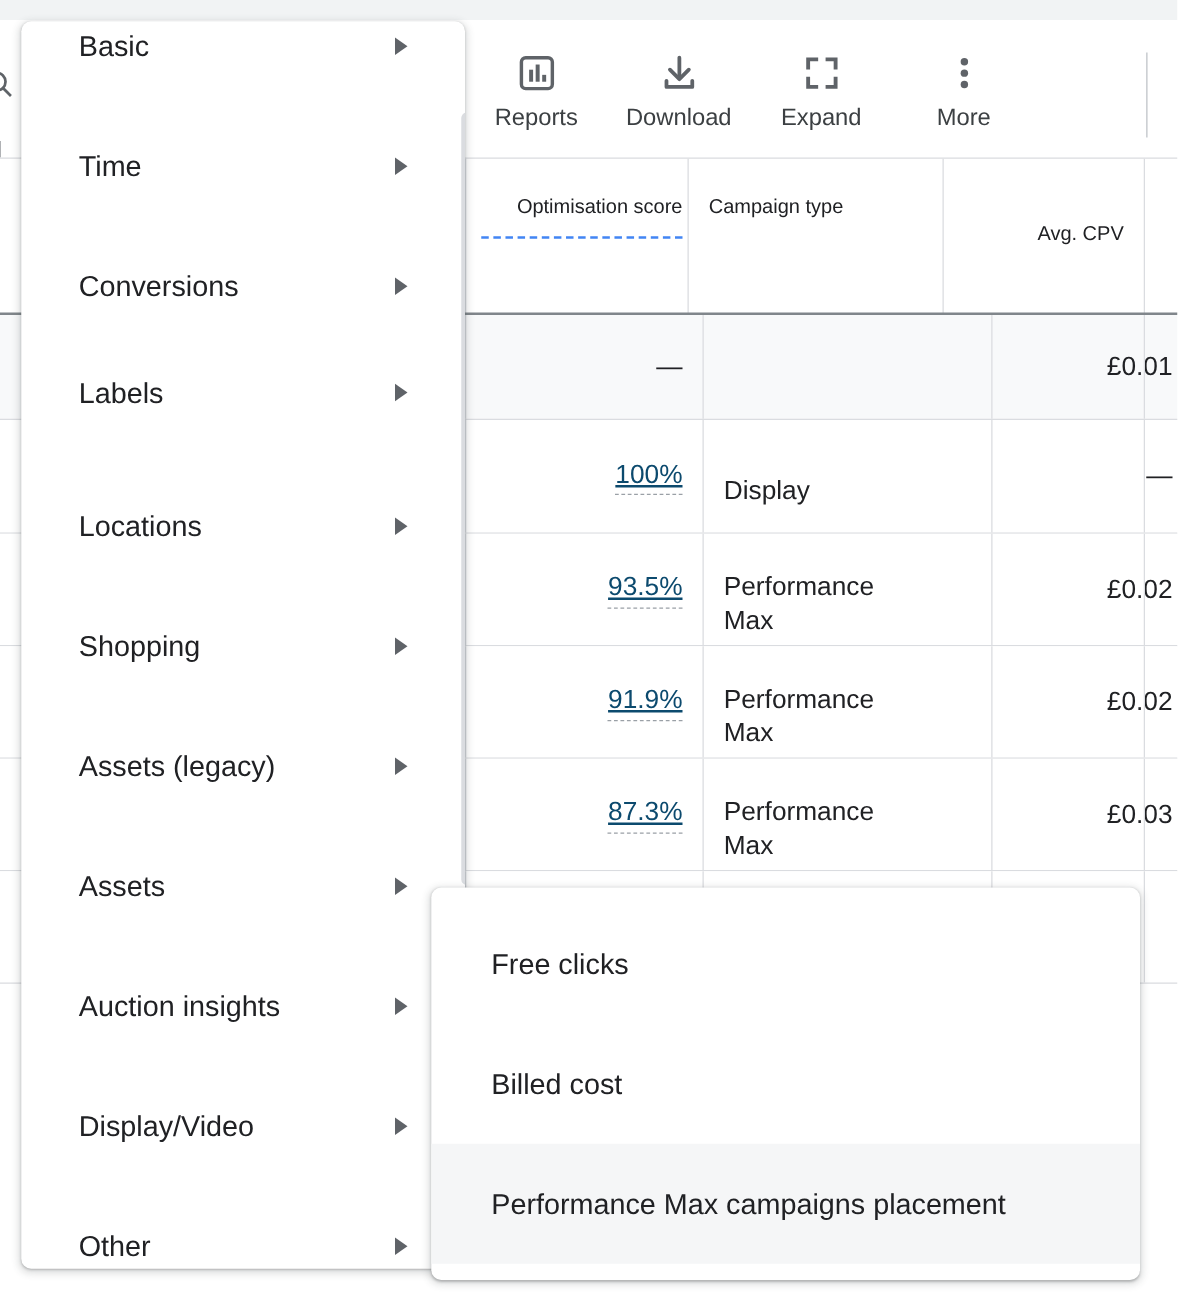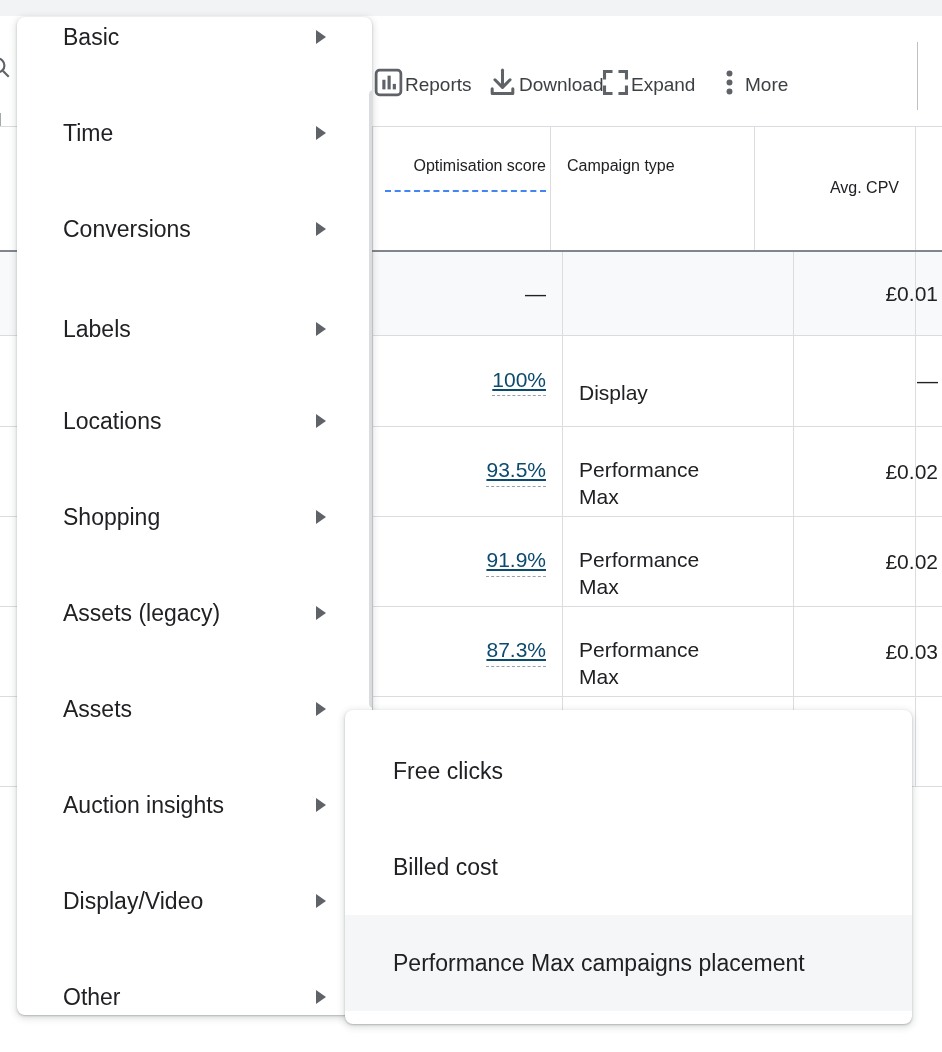--- a/index.html
+++ b/index.html
@@ -38,21 +38,21 @@
   .table-wrap {
     position: absolute; left: 0; top: 16px; width: 942px; height: 1036px;
   }
   .toolbar {
     position: absolute; left: 372px; top: 0; width: 570px; height: 110px;
     background: #ffffff;
     display: flex; align-items: flex-start;
   }
   .tb-item {
     width: 114px; height: 110px;
-    display: flex; flex-direction: row; align-items: center;
+    display: flex; flex-direction: column; align-items: center;
     justify-content: flex-start; padding-top: 22px;
     cursor: pointer;
   }
   .tb-icon { height: 40px; display: flex; align-items: center; justify-content: center; color: #5f6368; }
   .tb-label { font-size: 19px; color: #3c4043; margin-top: 6px; white-space: nowrap; }
   .tb-divider {
     position: absolute; left: 545px; top: 26px; width: 1px; height: 68px;
     background: #bdc1c6;
   }
 
@@ -311,21 +311,21 @@
           <span class="caret"></span>
         </div>
         <div class="menu-item" style="top: 68px;">
           <span class="menu-label">Time</span>
           <span class="caret"></span>
         </div>
         <div class="menu-item" style="top: 164px;">
           <span class="menu-label">Conversions</span>
           <span class="caret"></span>
         </div>
-        <div class="menu-item" style="top: 264px;">
+        <div class="menu-item" style="top: 249px;">
           <span class="menu-label">Labels</span>
           <span class="caret"></span>
         </div>
         <div class="menu-item" style="top: 356px;">
           <span class="menu-label">Locations</span>
           <span class="caret"></span>
         </div>
         <div class="menu-item" style="top: 452px;">
           <span class="menu-label">Shopping</span>
           <span class="caret"></span>

